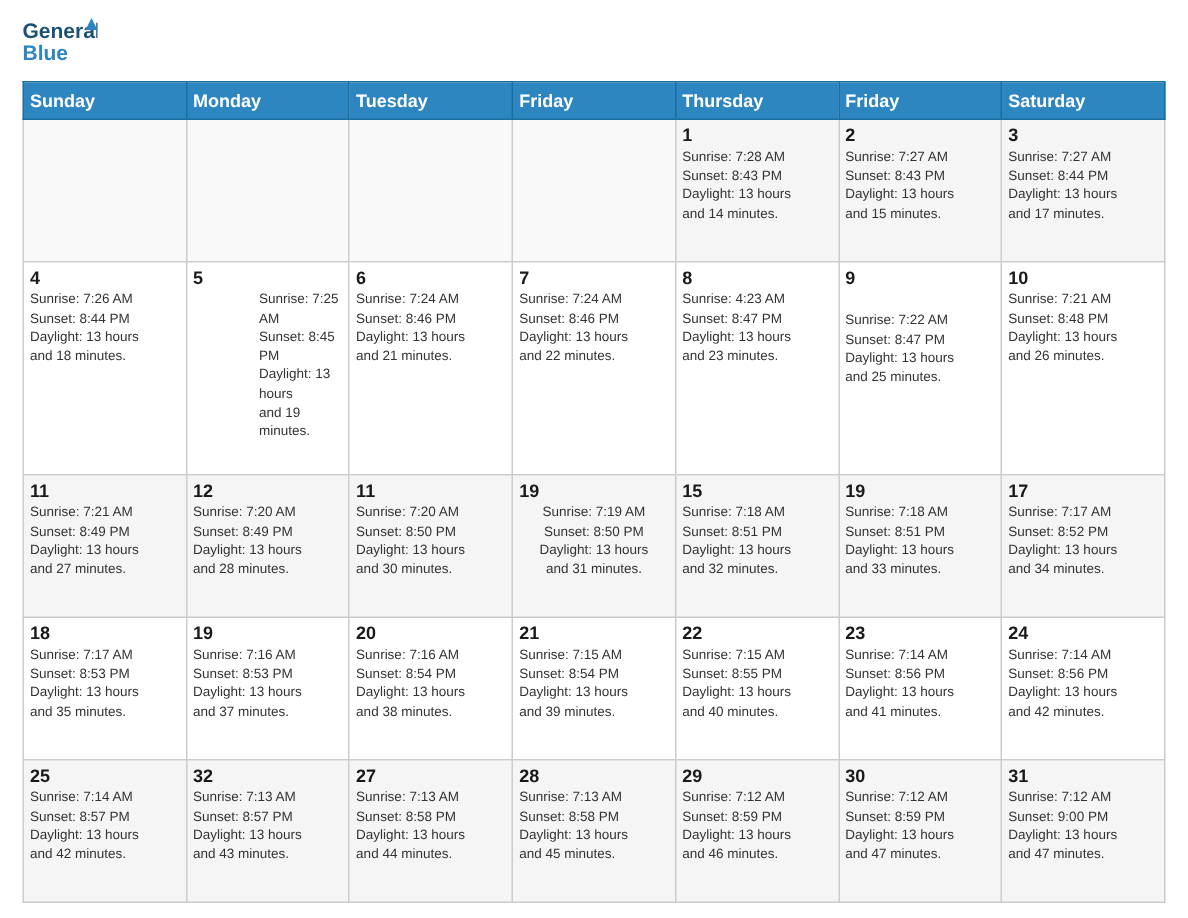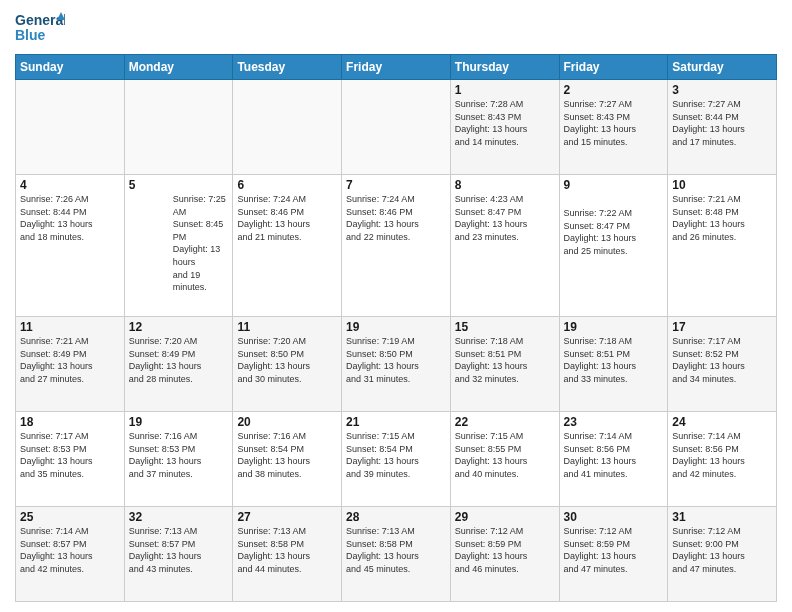--- a/index.html
+++ b/index.html
@@ -216,21 +216,21 @@
           </td>
           <td>
             <span class="day-number">11</span>
             <div class="day-info" style="white-space: pre-line;">Sunrise: 7:20 AM
 Sunset: 8:50 PM
 Daylight: 13 hours
 and 30 minutes.</div>
           </td>
           <td>
             <span class="day-number">19</span>
-            <div class="day-info" style="white-space: pre-line;">Sunrise: 7:19 AM
+            <div class="day-info" style="white-space: pre-line; text-align: center;">Sunrise: 7:19 AM
 Sunset: 8:50 PM
 Daylight: 13 hours
 and 31 minutes.</div>
           </td>
           <td>
             <span class="day-number">15</span>
             <div class="day-info" style="white-space: pre-line;">Sunrise: 7:18 AM
 Sunset: 8:51 PM
 Daylight: 13 hours
 and 32 minutes.</div>

